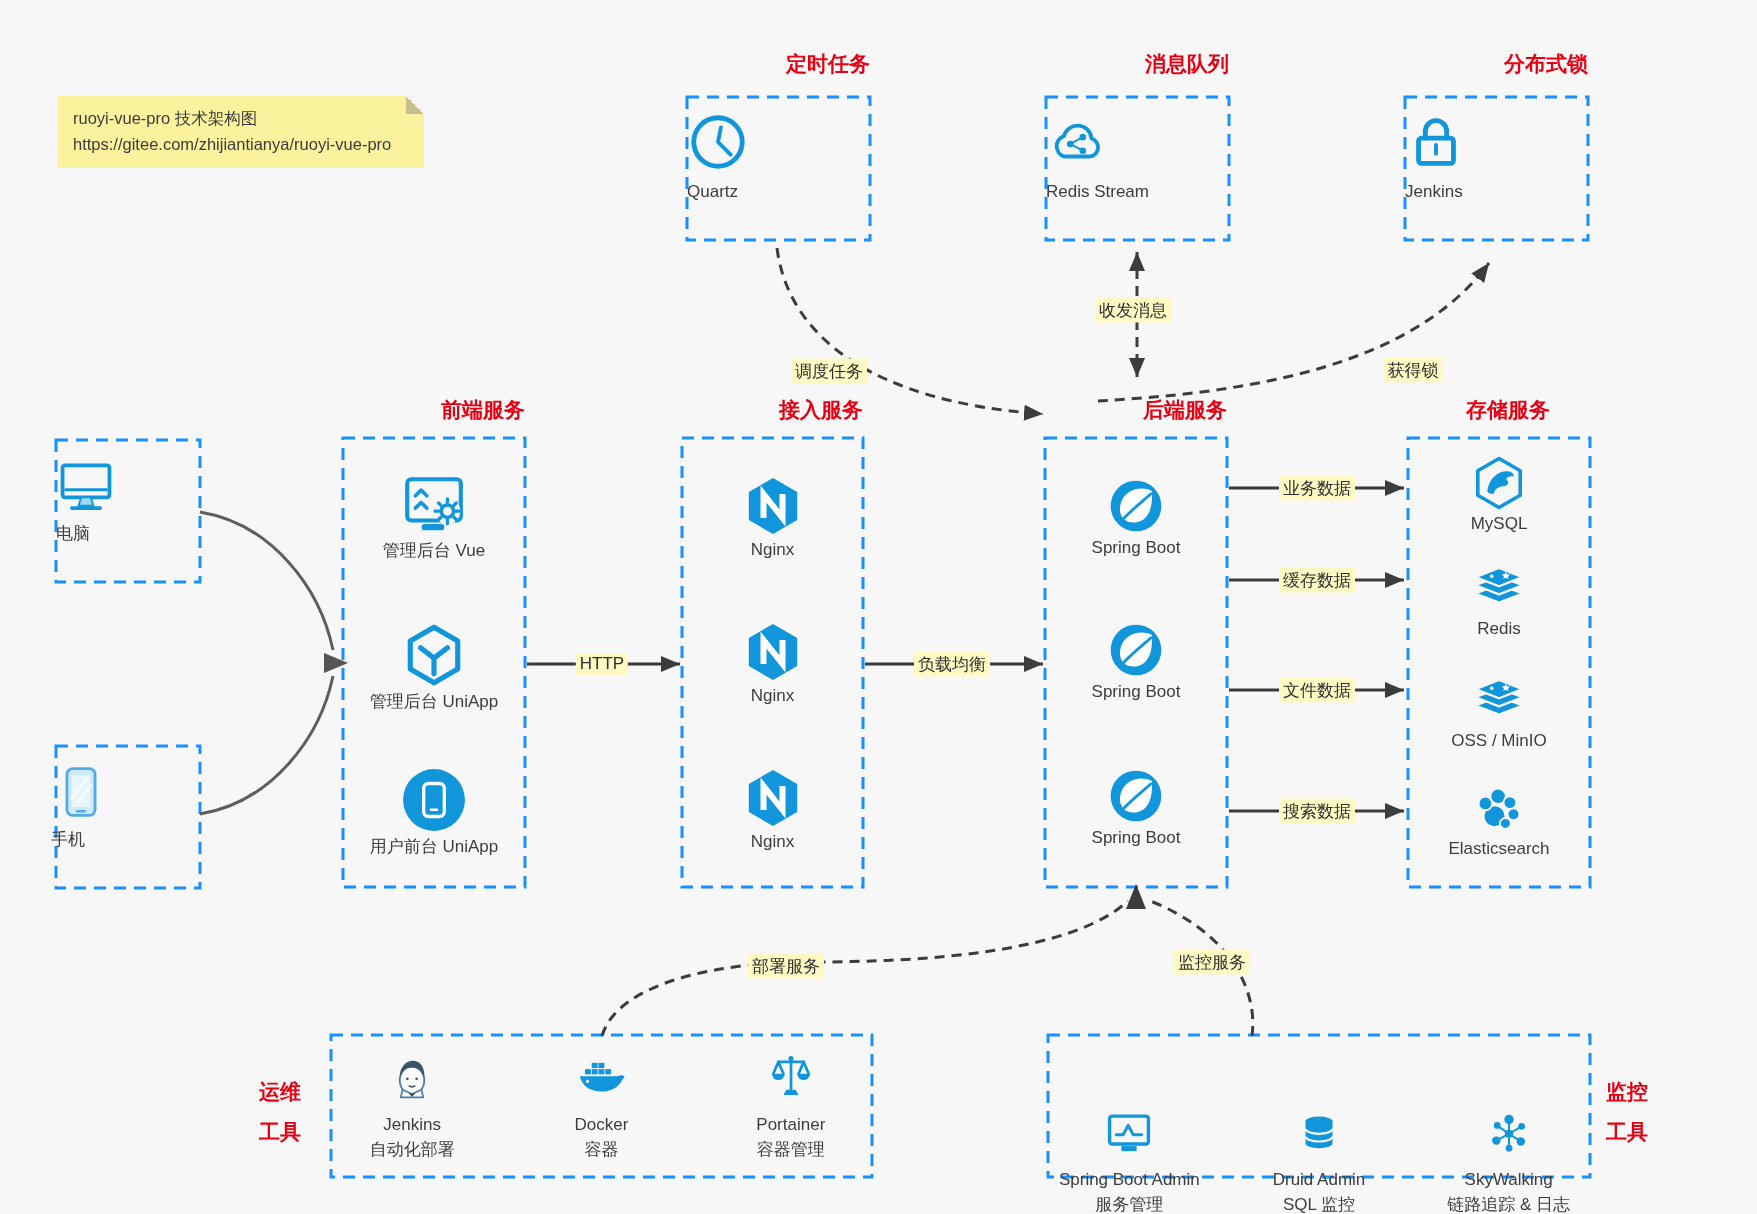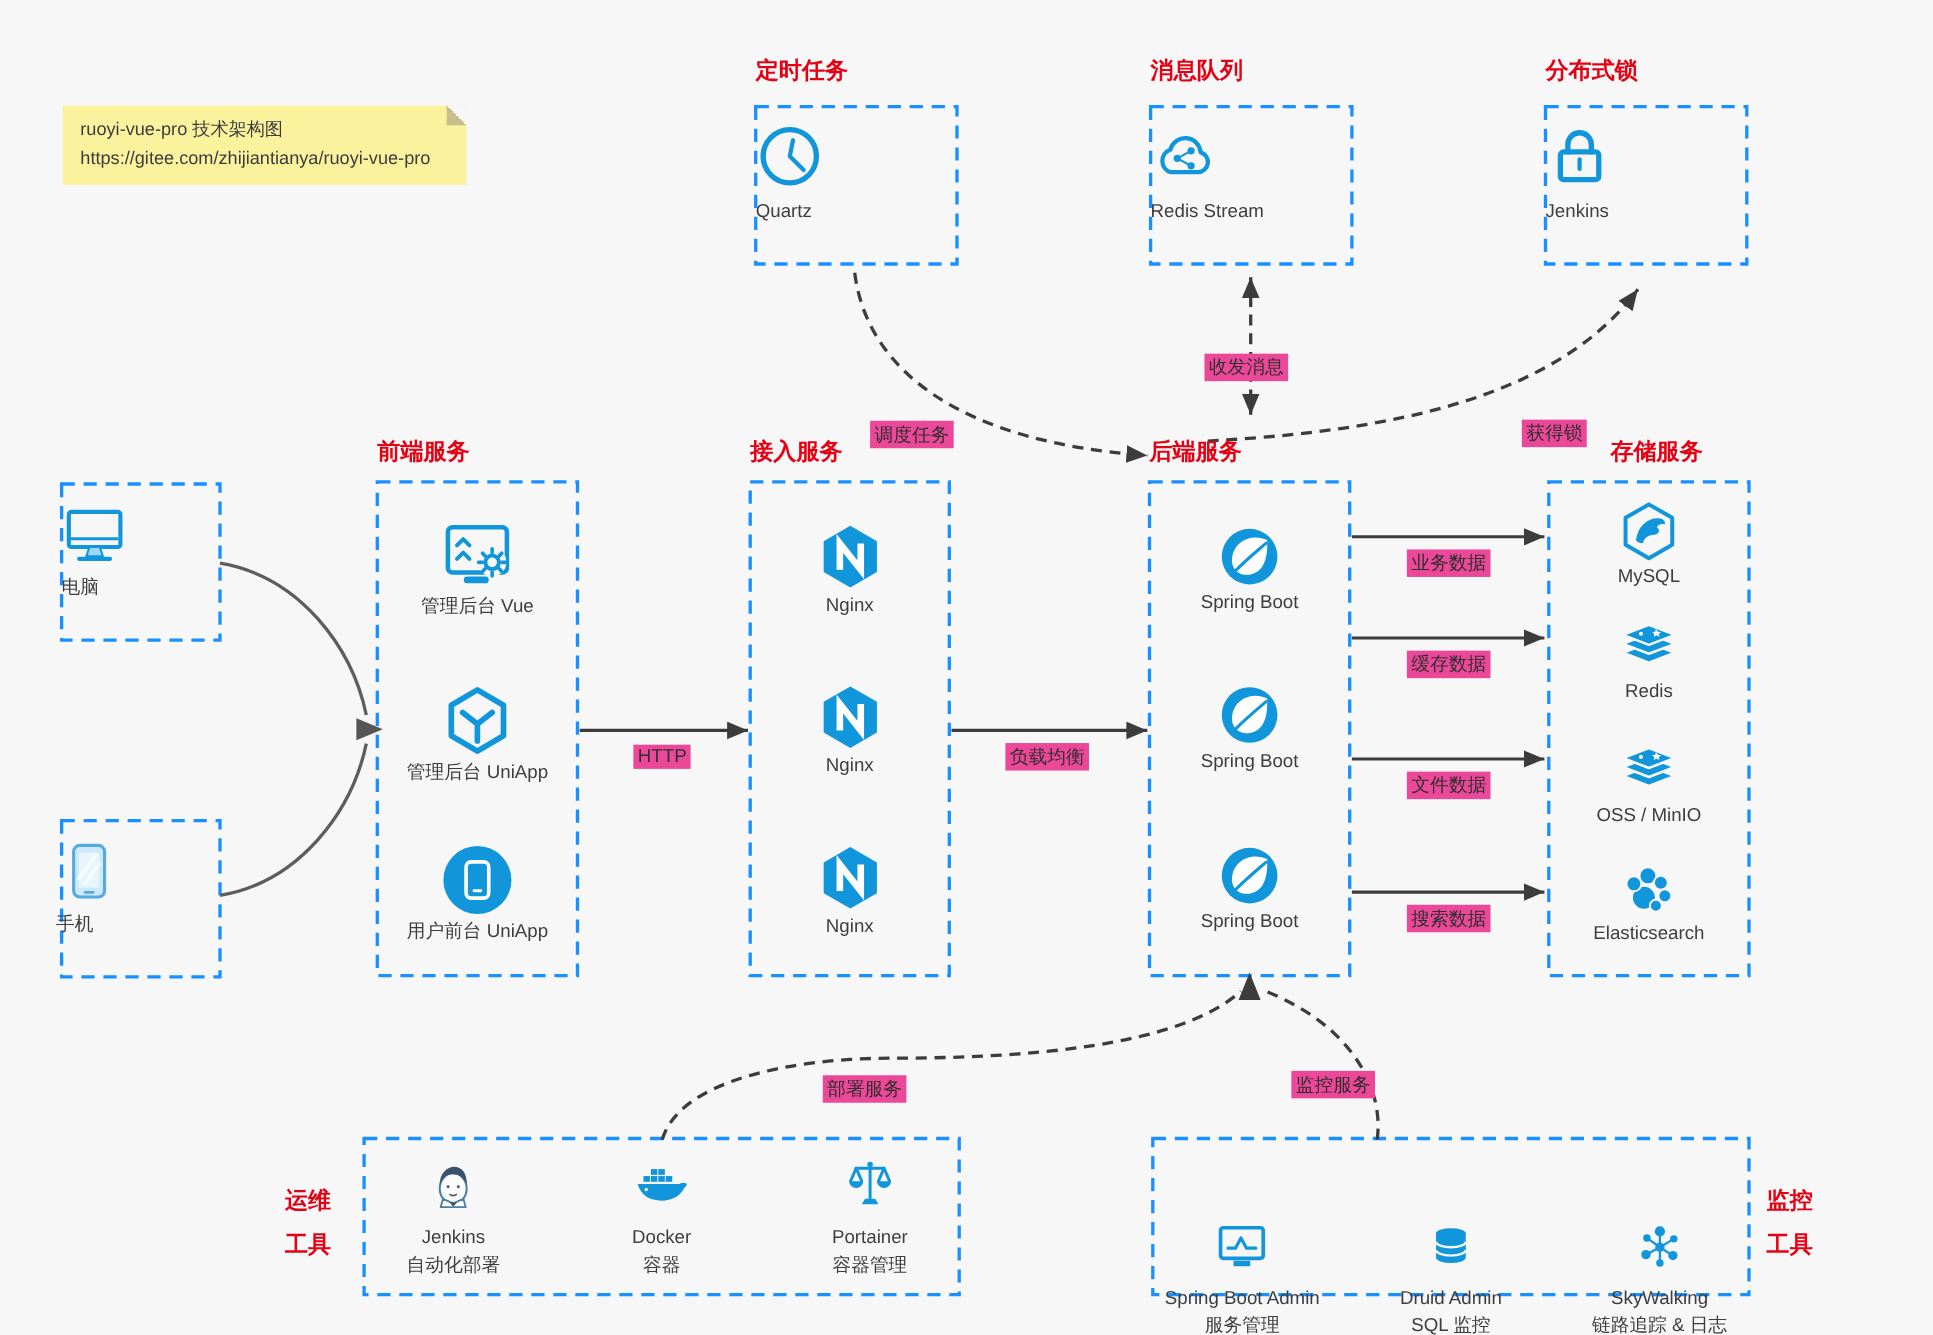--- a/index.html
+++ b/index.html
@@ -3,34 +3,34 @@
 <meta charset="utf-8">
 <style>
   html,body{margin:0;padding:0;background:#f7f7f8;}
   .stage{position:relative;width:1757px;height:1214px;background:#f7f7f8;overflow:hidden;
          font-family:"Liberation Sans","DejaVu Sans",sans-serif;color:#3d3d3d;}
   .wires{position:absolute;left:0;top:0;pointer-events:none;}
   .note{position:absolute;left:57px;top:96px;width:367px;height:72px;background:#fbf29e;
         box-sizing:border-box;padding:10px 0 0 16px;font-size:16.5px;line-height:1.55;color:#3c3c3c;}
   .note-fold{position:absolute;right:0;top:0;width:18px;height:18px;
              background:linear-gradient(225deg,#f7f7f8 50%,#c9bf8d 50%);}
-  .gtitle{position:absolute;font-size:21px;font-weight:bold;color:#e60012;text-align:left;}
+  .gtitle{position:absolute;font-size:21px;font-weight:bold;color:#e60012;text-align:right;}
   .side-title{position:absolute;font-size:21px;font-weight:bold;color:#e60012;text-align:center;
               width:50px;line-height:1.9;}
   .node{position:absolute;box-sizing:border-box;display:flex;flex-direction:column;align-items:flex-start;}
   .nlabel{font-size:17px;color:#3d3d3d;white-space:nowrap;}
   .col{position:absolute;}
   .citem{position:absolute;left:0;right:0;text-align:center;}
   .citem .nlabel{display:block;margin-top:2px;}
   .toolrow{position:absolute;display:flex;gap:27px;}
   .toolcell{flex:1 1 0;display:flex;flex-direction:column;align-items:center;padding-top:16px;}
   .toolcell .nlabel{margin-top:8px;line-height:1.45;}
   .sub{font-size:17px;color:#3d3d3d;line-height:1.45;}
-  .elabel{position:absolute;transform:translate(-50%,-50%);background:#ec4899;padding:1px 4px;
-          font-size:17px;color:#2f2f2f;white-space:nowrap;z-index:3;margin-top:24px;}
+  .elabel{position:absolute;transform:translate(-50%,-50%);background:#fef9c3;padding:1px 4px;
+          font-size:17px;color:#2f2f2f;white-space:nowrap;z-index:3;}
   .ic{display:block;}
 </style>
 </head>
 <body>
 
 <div class="stage">
 
   <svg class="wires" width="1757" height="1214" viewBox="0 0 1757 1214">
     <defs>
       <marker id="mh" markerUnits="userSpaceOnUse" markerWidth="24" markerHeight="20" refX="19" refY="8" orient="auto-start-reverse">
@@ -258,21 +258,21 @@
   <div class="node" style="left:51px;top:746px;width:144px;height:142px;padding-top:16px">
     <svg class="ic" width="60" height="60" viewBox="-32 -32 64 64">
         <use href="#sym-phone"></use>
       </svg>
     <div class="nlabel" style="margin-top:6px">手机</div>
   </div>
 
   <div class="gtitle" style="left:343px;top:396px;width:182px">前端服务</div>
   <div class="gtitle" style="left:682px;top:396px;width:181px">接入服务</div>
   <div class="gtitle" style="left:1045px;top:396px;width:182px">后端服务</div>
-  <div class="gtitle" style="left:1464px;top:396px;width:182px">存储服务</div>
+  <div class="gtitle" style="left:1368px;top:396px;width:182px">存储服务</div>
 
   <div class="col" style="left:343px;top:438px;width:182px;height:449px">
     <div class="citem" style="top:33px">
       <svg class="ic" style="margin:0 auto" width="66" height="66" viewBox="-32 -32 64 64">
           <use href="#sym-admin-vue"></use>
         </svg>
       <span class="nlabel">管理后台 Vue</span>
     </div>
     <div class="citem" style="top:184px">
       <svg class="ic" style="margin:0 auto" width="66" height="66" viewBox="-32 -32 64 64">

